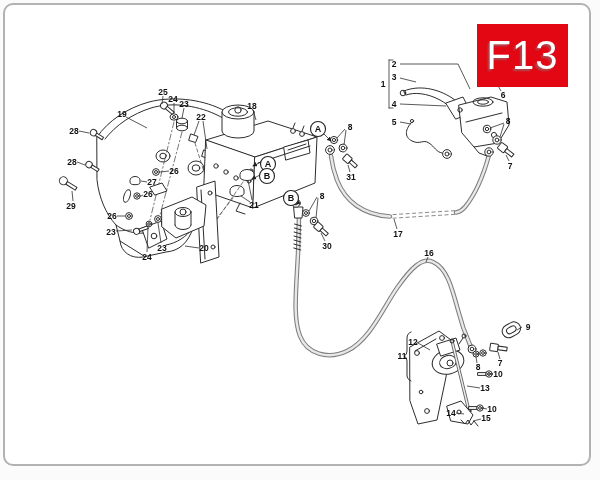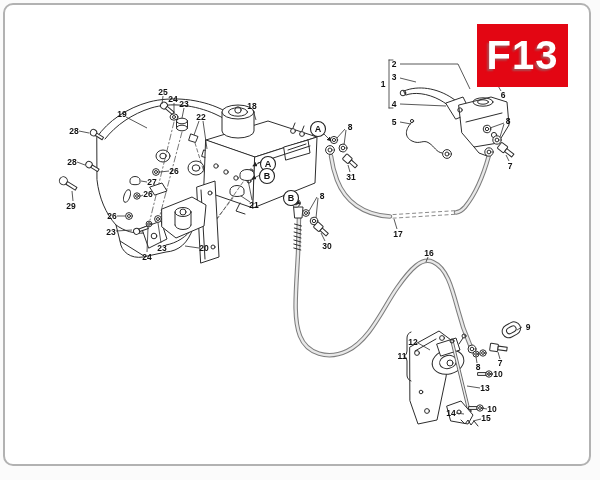--- a/index.html
+++ b/index.html
@@ -24,21 +24,21 @@
   .label-text{font-family:"Liberation Sans",sans-serif;font-size:8.5px;font-weight:bold;
     fill:#111;text-anchor:middle;dominant-baseline:central}
   .marker-text{font-family:"Liberation Sans",sans-serif;font-size:9px;font-weight:bold;
     fill:#111;text-anchor:middle;dominant-baseline:central}
   .marker-circle{fill:#fff;stroke:#222;stroke-width:1.1}
   .badge{
     position:absolute;left:477px;top:24px;width:91px;height:63px;
     display:flex;align-items:center;justify-content:center;background:#e30613;
   }
   .badge span{
-    color:#fff;font-weight:bold;font-size:40px;letter-spacing:1px;
+    color:#fff;font-weight:normal;font-size:40px;letter-spacing:1px;
     text-shadow:-2px 2px 2px rgba(130,130,130,.55);
   }
 </style>
 </head>
 <body>
 
 <div class="frame" style="border-color: rgb(178, 178, 178);"></div>
 
 <svg id="art" width="600" height="480" viewBox="0 0 600 480">
   <defs>

